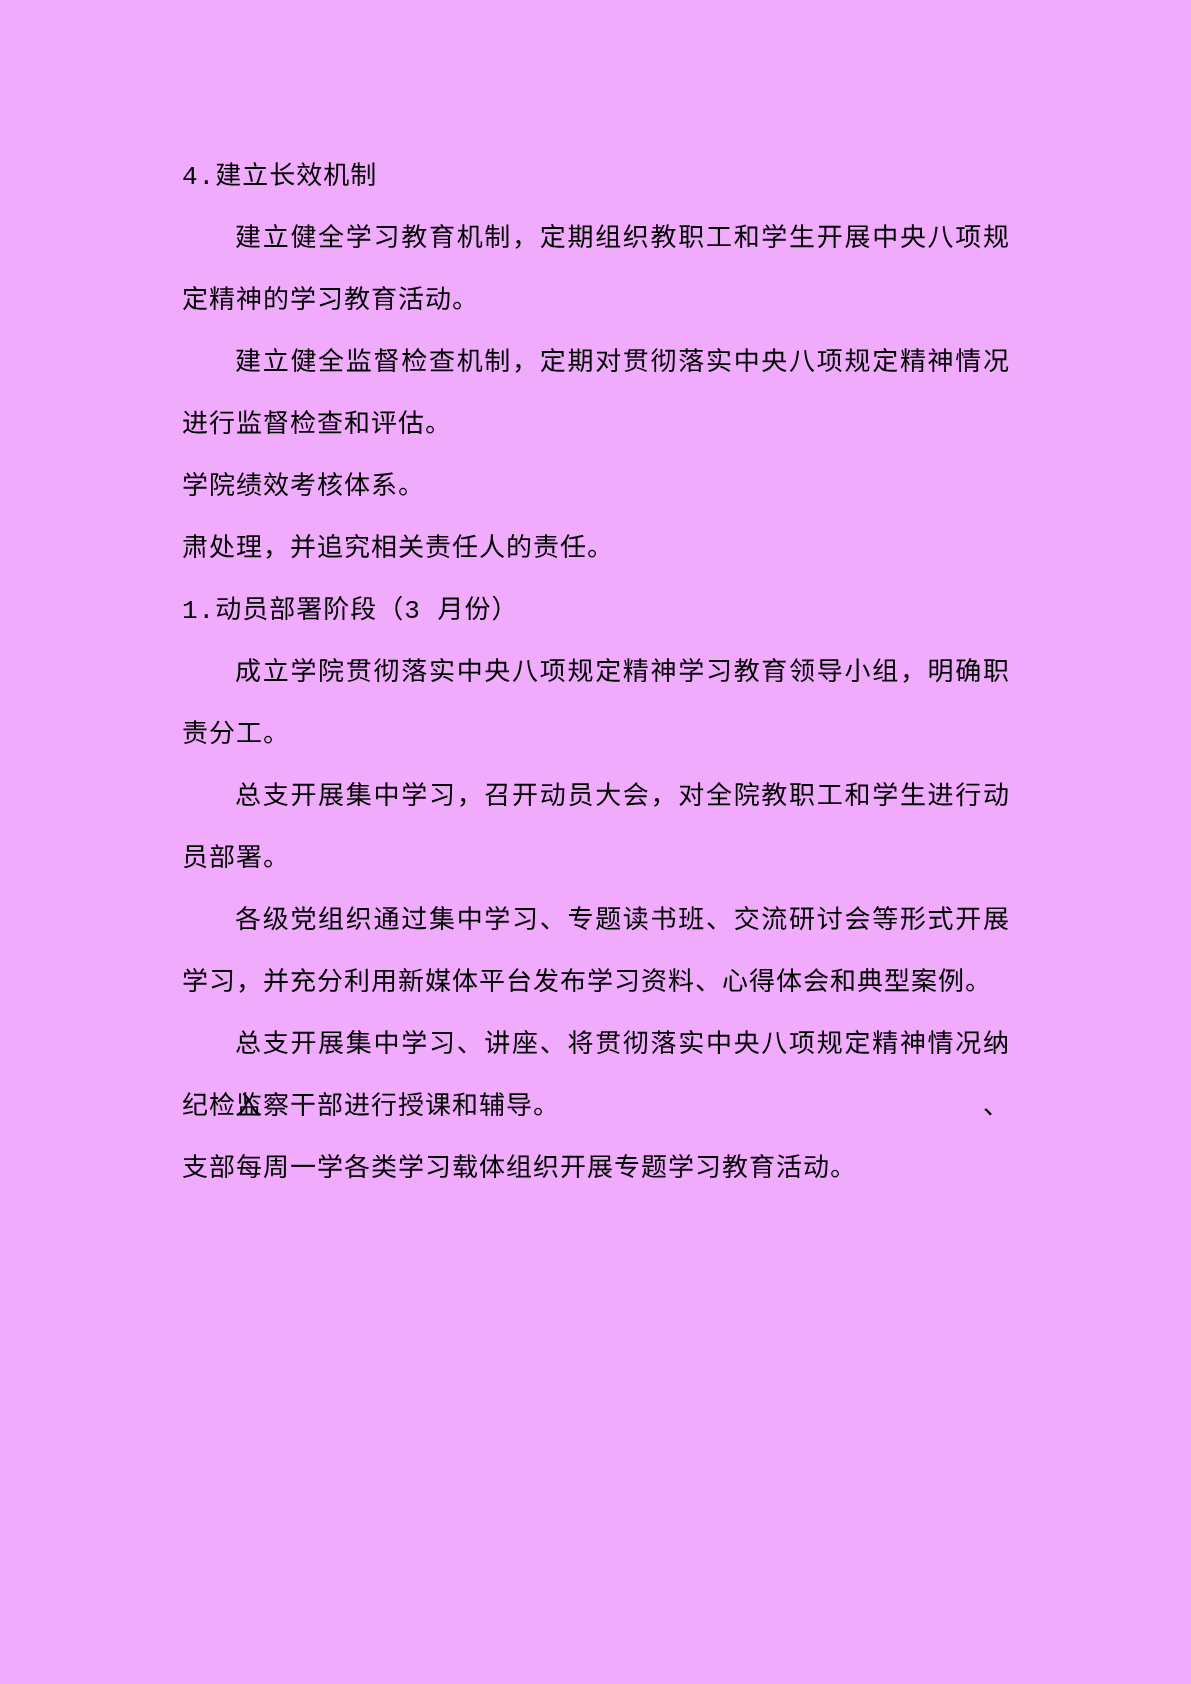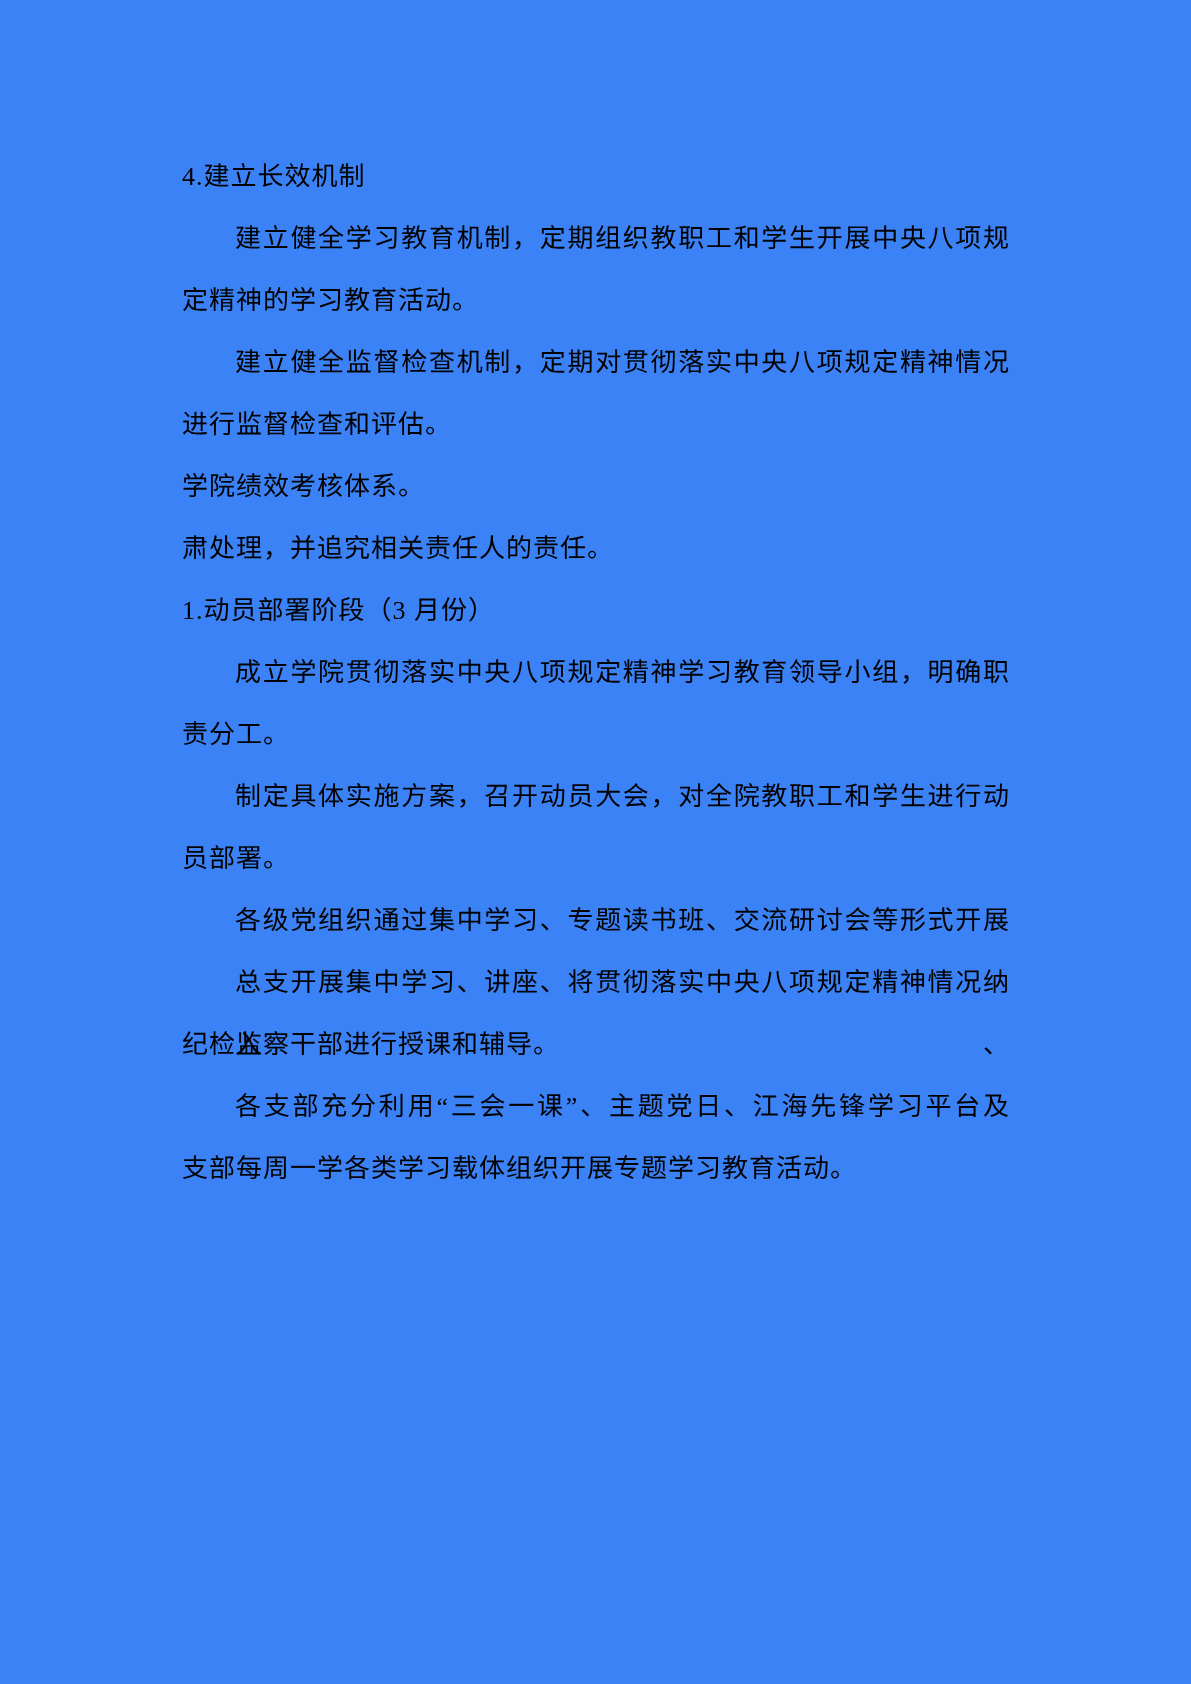--- a/index.html
+++ b/index.html
@@ -4,23 +4,23 @@
 <style>
   html, body {
     margin: 0;
     padding: 0;
     background: #ffffff;
   }
   .page {
     position: relative;
     width: 1191px;
     height: 1684px;
-    background: #3b82f6;
+    background: #f0abfc;
     color: #000000;
-    font-family: Liberation Serif, serif;
+    font-family: Liberation Mono, monospace;
     overflow: hidden;
   }
   .text-block {
     position: absolute;
     left: 182px;
     top: 146px;
     width: 828px;
     font-size: 26px;
     line-height: 62px;
     letter-spacing: 1px;
@@ -45,21 +45,21 @@
     <div class="line">4.建立长效机制</div>
     <div class="line indent fill">建立健全学习教育机制，定期组织教职工和学生开展中央八项规</div>
     <div class="line">定精神的学习教育活动。</div>
     <div class="line indent fill">建立健全监督检查机制，定期对贯彻落实中央八项规定精神情况</div>
     <div class="line">进行监督检查和评估。</div>
     <div class="line">学院绩效考核体系。</div>
     <div class="line">肃处理，并追究相关责任人的责任。</div>
     <div class="line">1.动员部署阶段（3 月份）</div>
     <div class="line indent fill">成立学院贯彻落实中央八项规定精神学习教育领导小组，明确职</div>
     <div class="line">责分工。</div>
-    <div class="line indent fill">制定具体实施方案，召开动员大会，对全院教职工和学生进行动</div>
+    <div class="line indent fill">总支开展集中学习，召开动员大会，对全院教职工和学生进行动</div>
     <div class="line">员部署。</div>
     <div class="line indent fill">各级党组织通过集中学习、专题读书班、交流研讨会等形式开展</div>
+    <div class="line">学习，并充分利用新媒体平台发布学习资料、心得体会和典型案例。</div>
     <div class="line indent fill">总支开展集中学习、讲座、将贯彻落实中央八项规定精神情况纳入、</div>
     <div class="line">纪检监察干部进行授课和辅导。</div>
-    <div class="line indent fill">各支部充分利用“三会一课”、主题党日、江海先锋学习平台及</div>
     <div class="line">支部每周一学各类学习载体组织开展专题学习教育活动。</div>
   </div>
 </div>
 
 </body></html>

